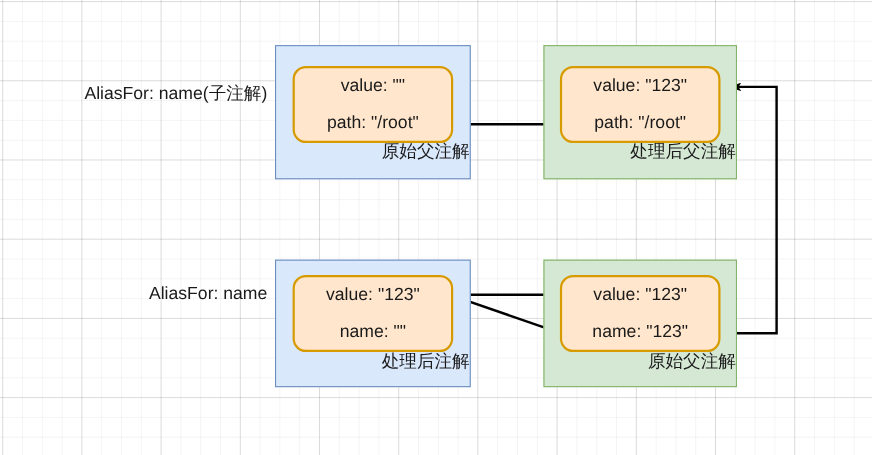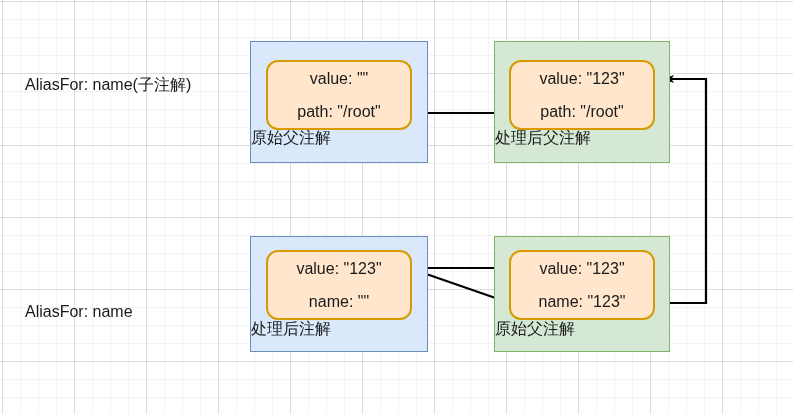--- a/index.html
+++ b/index.html
@@ -70,33 +70,33 @@
     color: #1a1a1a;
     line-height: 1.1;
     white-space: nowrap;
   }
 
   
   .caption {
     position: absolute;
     left: 0;
     right: 0;
-    text-align: left;
+    text-align: right;
     font-size: 16px;
     color: #1a1a1a;
     white-space: nowrap;
   }
 
   
   .side-label {
     position: absolute;
     font-size: 16px;
     color: #1a1a1a;
     white-space: nowrap;
-    text-align: left;
+    text-align: right;
   }
 </style>
 </head>
 <body>
 
 <div id="canvas">
 
   <svg class="edge-layer" width="793" height="414" viewBox="0 0 793 414">
     <defs>
       <marker id="arrowhead" markerWidth="11" markerHeight="8" refX="10" refY="4" orient="auto" markerUnits="userSpaceOnUse">
@@ -116,21 +116,21 @@
       <line x1="409" y1="268" x2="507" y2="302" stroke="#000000" stroke-width="2.2" marker-end="url(#arrowhead)"></line>
     </g>
 
     <g>
       <polyline points="650,303 706,303 706,79 664,79" fill="none" stroke="#000000" stroke-width="2.2" marker-end="url(#arrowhead)"></polyline>
     </g>
   </svg>
 
   <div class="side-label" style="left:25px; top:75px; width:218px;">AliasFor: name(子注解)</div>
 
-  <div class="side-label" style="left:25px; top:259px; width:218px;margin-top:44px;">AliasFor: name</div>
+  <div class="side-label" style="left:25px; top:259px; width:218px;">AliasFor: name</div>
 
 
   <div class="outer-box blue" style="left:250px; top:41px; width:178px; height:122px;">
     <div class="caption" style="top:86px;">原始父注解</div>
   </div>
   <div class="inner-box" style="left:266px; top:60px; width:146px; height:70px;">
     <div class="inner-row">value: ""</div>
     <div class="inner-row">path: "/root"</div>
   </div>
 

